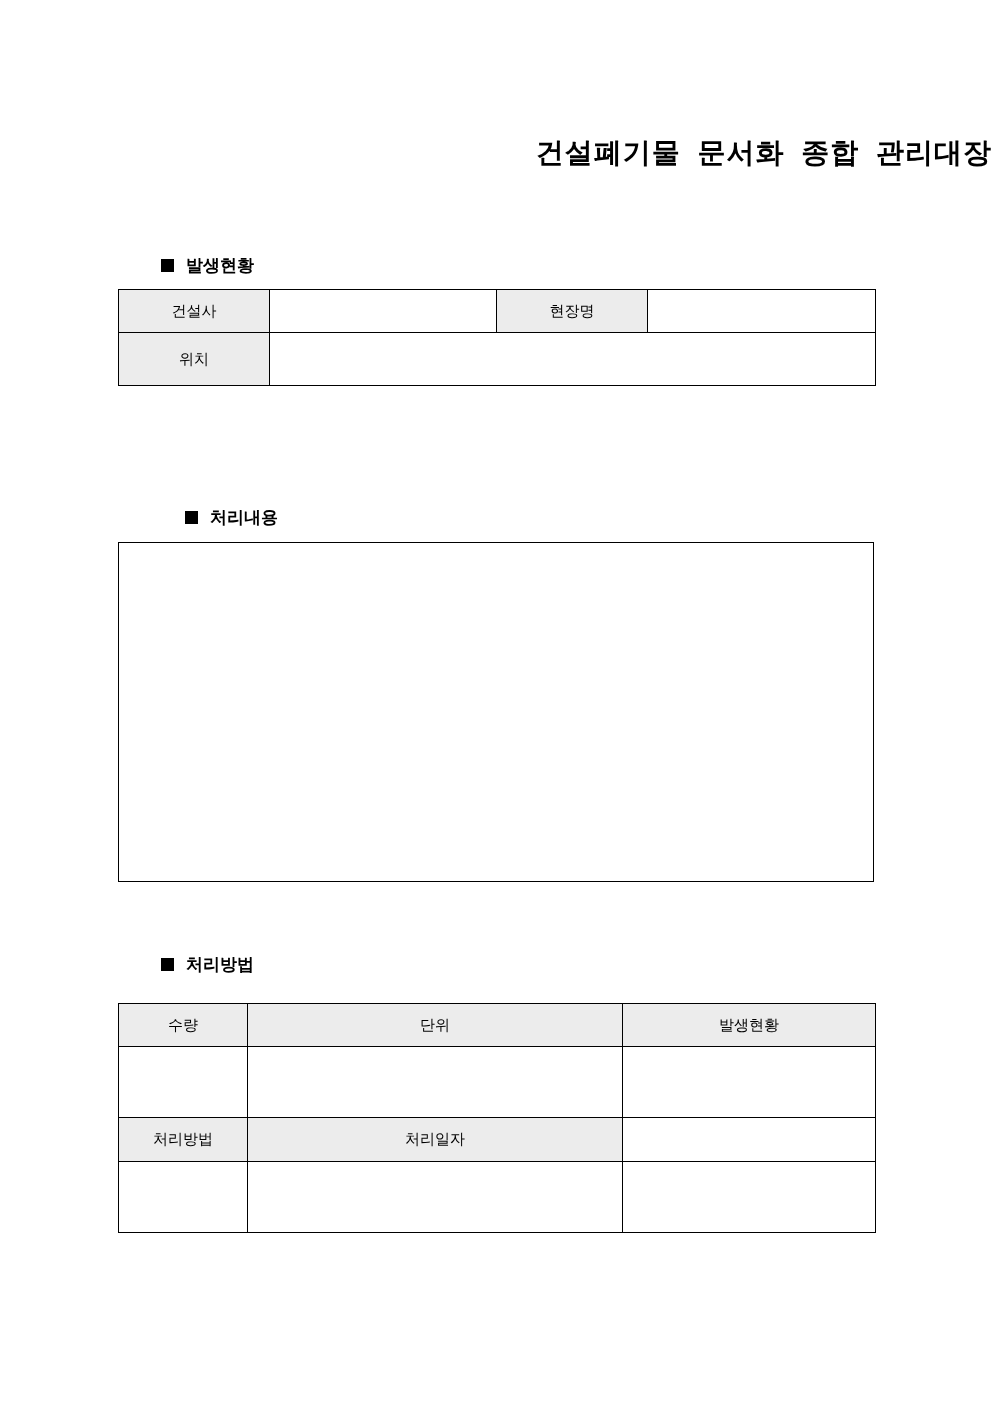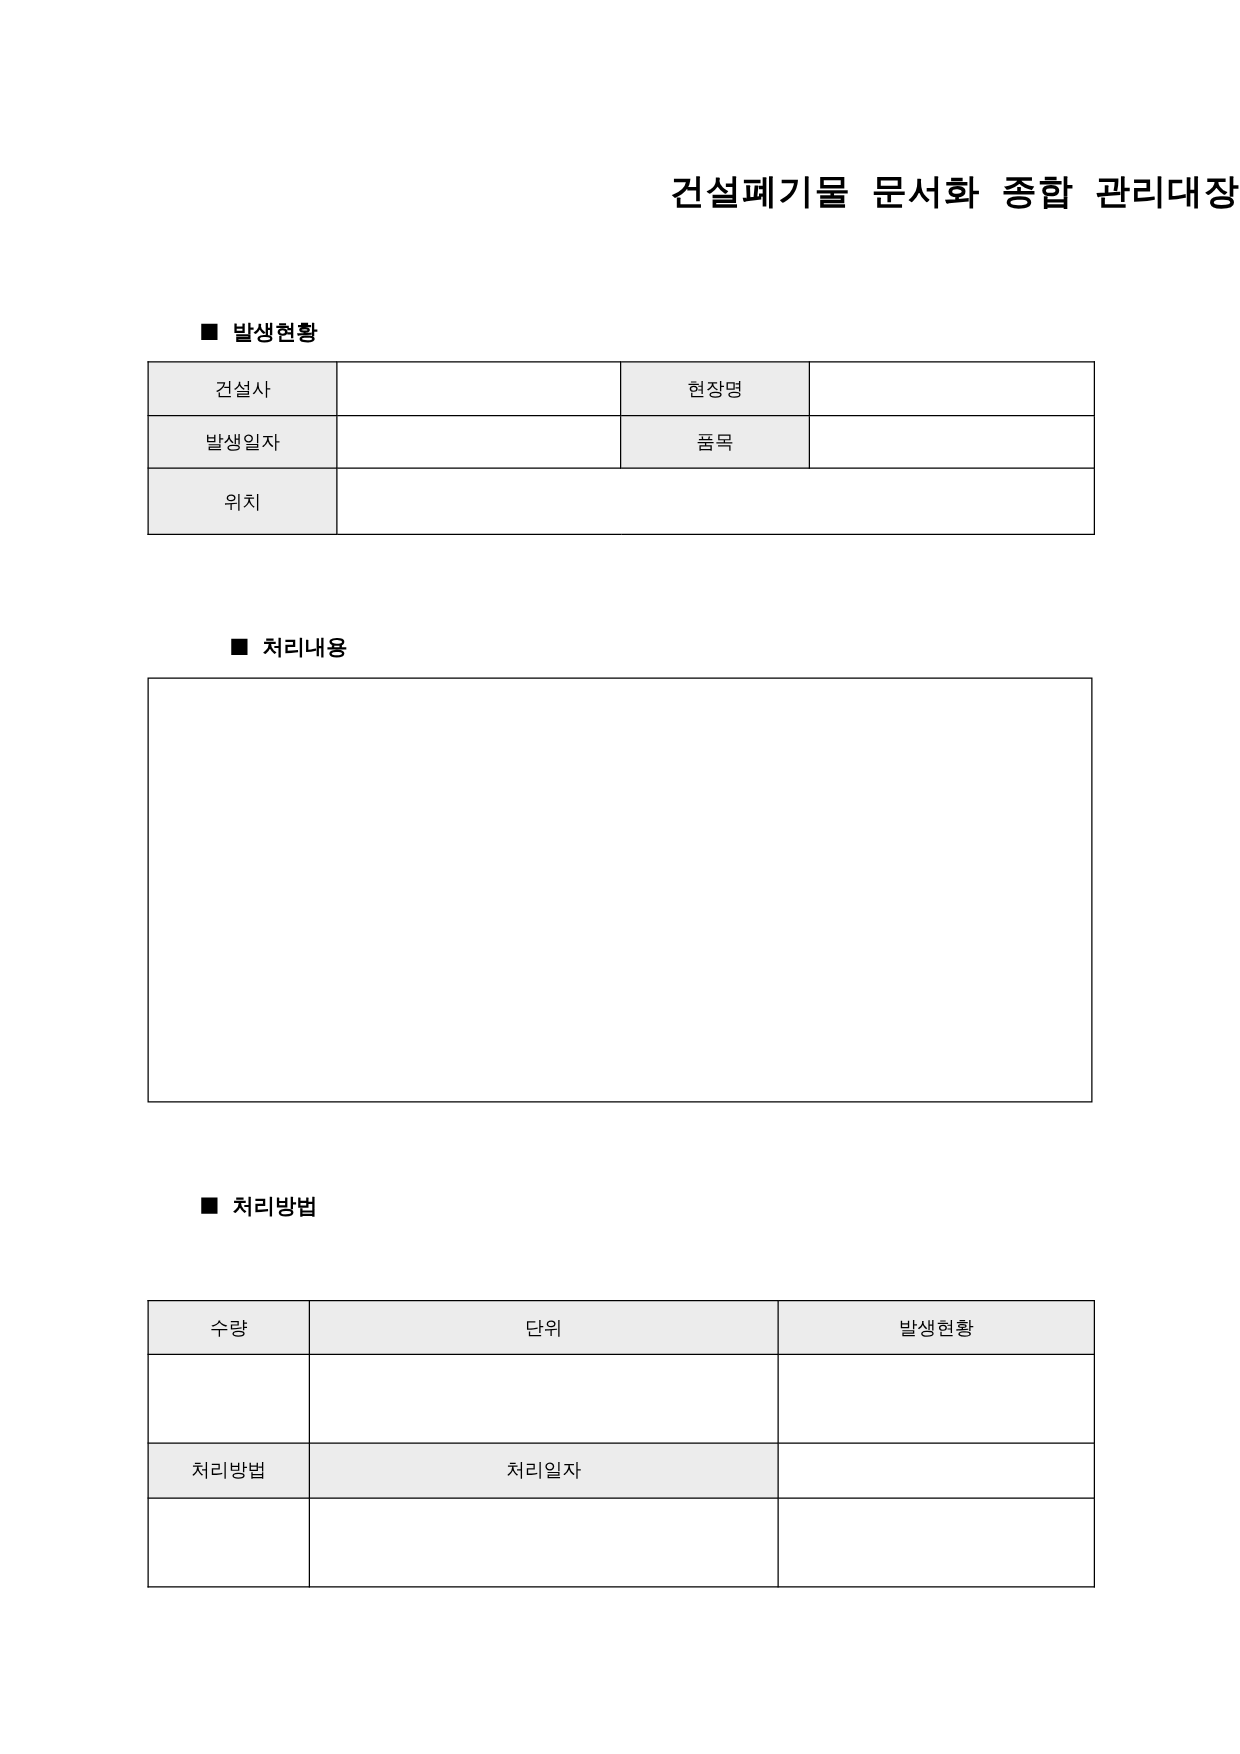--- a/index.html
+++ b/index.html
@@ -29,46 +29,40 @@
       <col style="width:151px">
       <col style="width:228px">
   </colgroup>
   <tbody>
       <tr style="height:43px;">
     <td class="lbl">건설사</td>
     <td></td>
     <td class="lbl">현장명</td>
     <td></td>
   </tr>
-  <tr style="height:42px;">
-    <td class="lbl">발생일자</td>
-    <td></td>
-    <td class="lbl">품목</td>
-    <td></td>
-  </tr>
   <tr style="height:53px;">
     <td class="lbl">위치</td>
     <td colspan="3"></td>
   </tr>
 </tbody>
   </table>
 
 <div class="section-head" style="top:506px;padding-left:24px;">
   <span class="sq"></span>
   <span>처리내용</span>
 </div>
 
 <div class="box"></div>
 
 <div class="section-head" style="top:953px;">
   <span class="sq"></span>
   <span>처리방법</span>
 </div>
 
-<table style="left:118px; top:1040px; width:757px;padding-left:20px;">
+<table style="left:118px; top:1003px; width:757px;padding-left:20px;">
   <colgroup>
     <col style="width:129px">
       <col style="width:375px">
       <col style="width:253px">
   </colgroup>
   <tbody>
       <tr style="height:43px;">
     <td class="lbl">수량</td>
     <td class="lbl">단위</td>
     <td class="lbl">발생현황</td>

